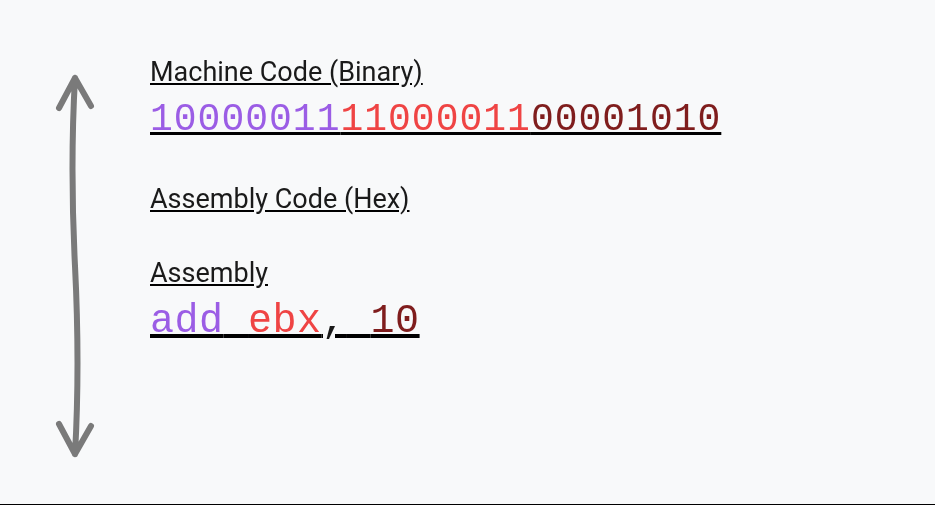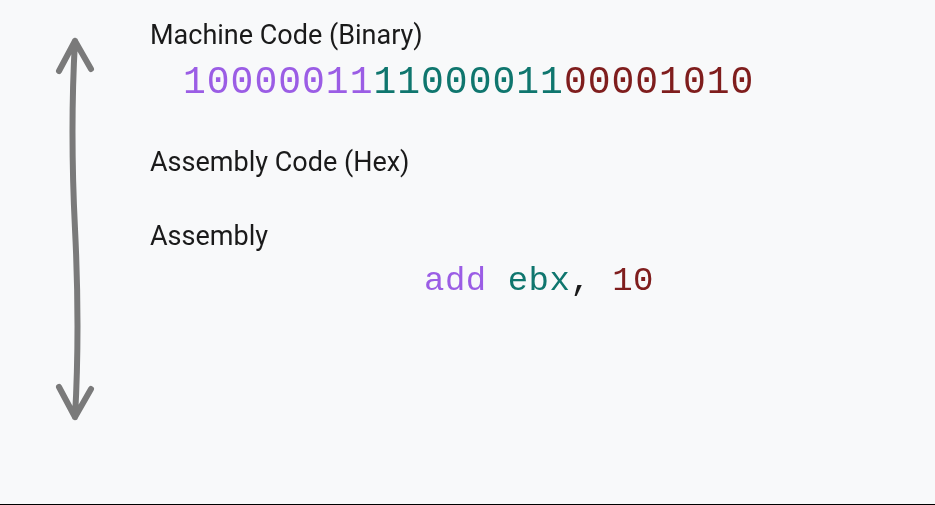--- a/index.html
+++ b/index.html
@@ -10,22 +10,23 @@
     body {
       width: 935px;
       height: 505px;
       background: #f8f9fa;
       font-family: -apple-system, BlinkMacSystemFont, "Segoe UI", Roboto, sans-serif;
       position: relative;
       border-bottom: 1px solid #000;
     }
     .container {
       display: flex;
-      padding: 19px 40px 30px 30px;
+      padding: 56px 40px 30px 30px;
       height: 100%;
+      text-decoration: underline;
     }
     .arrow-column {
       width: 90px;
       display: flex;
       align-items: stretch;
       justify-content: center;
       padding-top: 10px;
       padding-bottom: 30px;
     }
     .content-column {
@@ -46,27 +47,26 @@
       font-weight: 400;
     }
     .mono {
       font-family: "SF Mono", Consolas, "Courier New", monospace;
       font-size: 38px;
       letter-spacing: 1px;
       font-weight: 400;
     }
     .mono-asm {
       font-family: "SF Mono", Consolas, "Courier New", monospace;
-      font-size: 34px;
+      font-size: 40px;
       letter-spacing: 0.5px;
       font-weight: 400;
-      text-align: center;
     }
-    .purple { color: #9B5DE5; margin-left: 33px; }
-    .blue { color: #0f766e; }
+    .purple { color: #9B5DE5; }
+    .blue { color: #ef4444; }
     .orange { color: #7f1d1d; }
     .dark { color: #1a1a1a; }
     .hex-group { margin-right: 14px; }
   </style>
 </head>
 <body>
 
 <div class="container">
   <div class="arrow-column">
     <svg viewBox="0 0 60 400" width="60" height="400" preserveAspectRatio="none">

